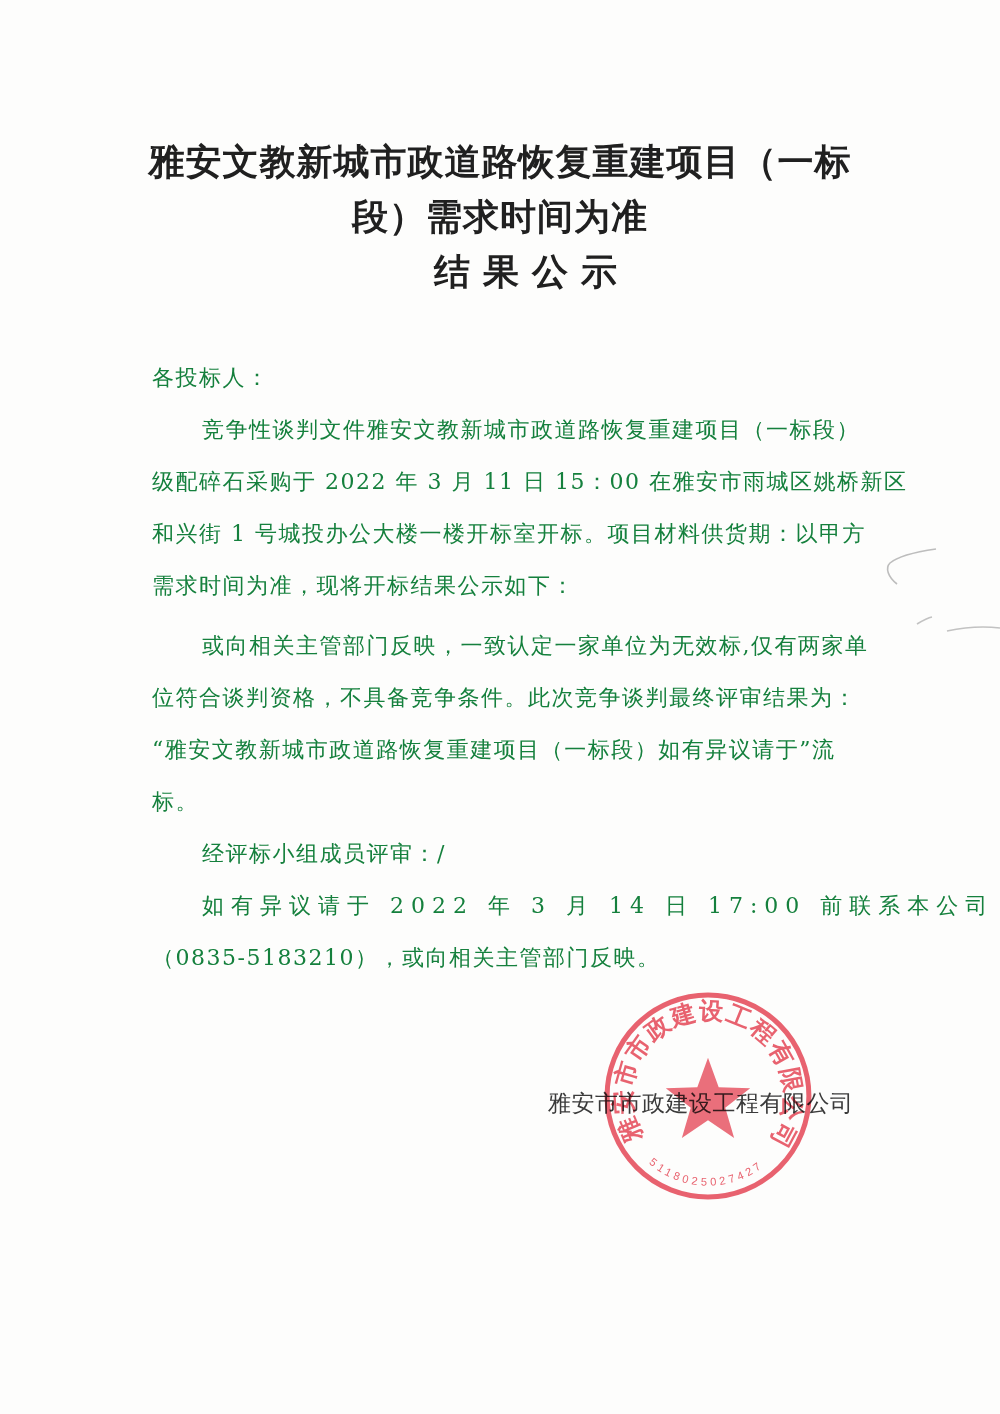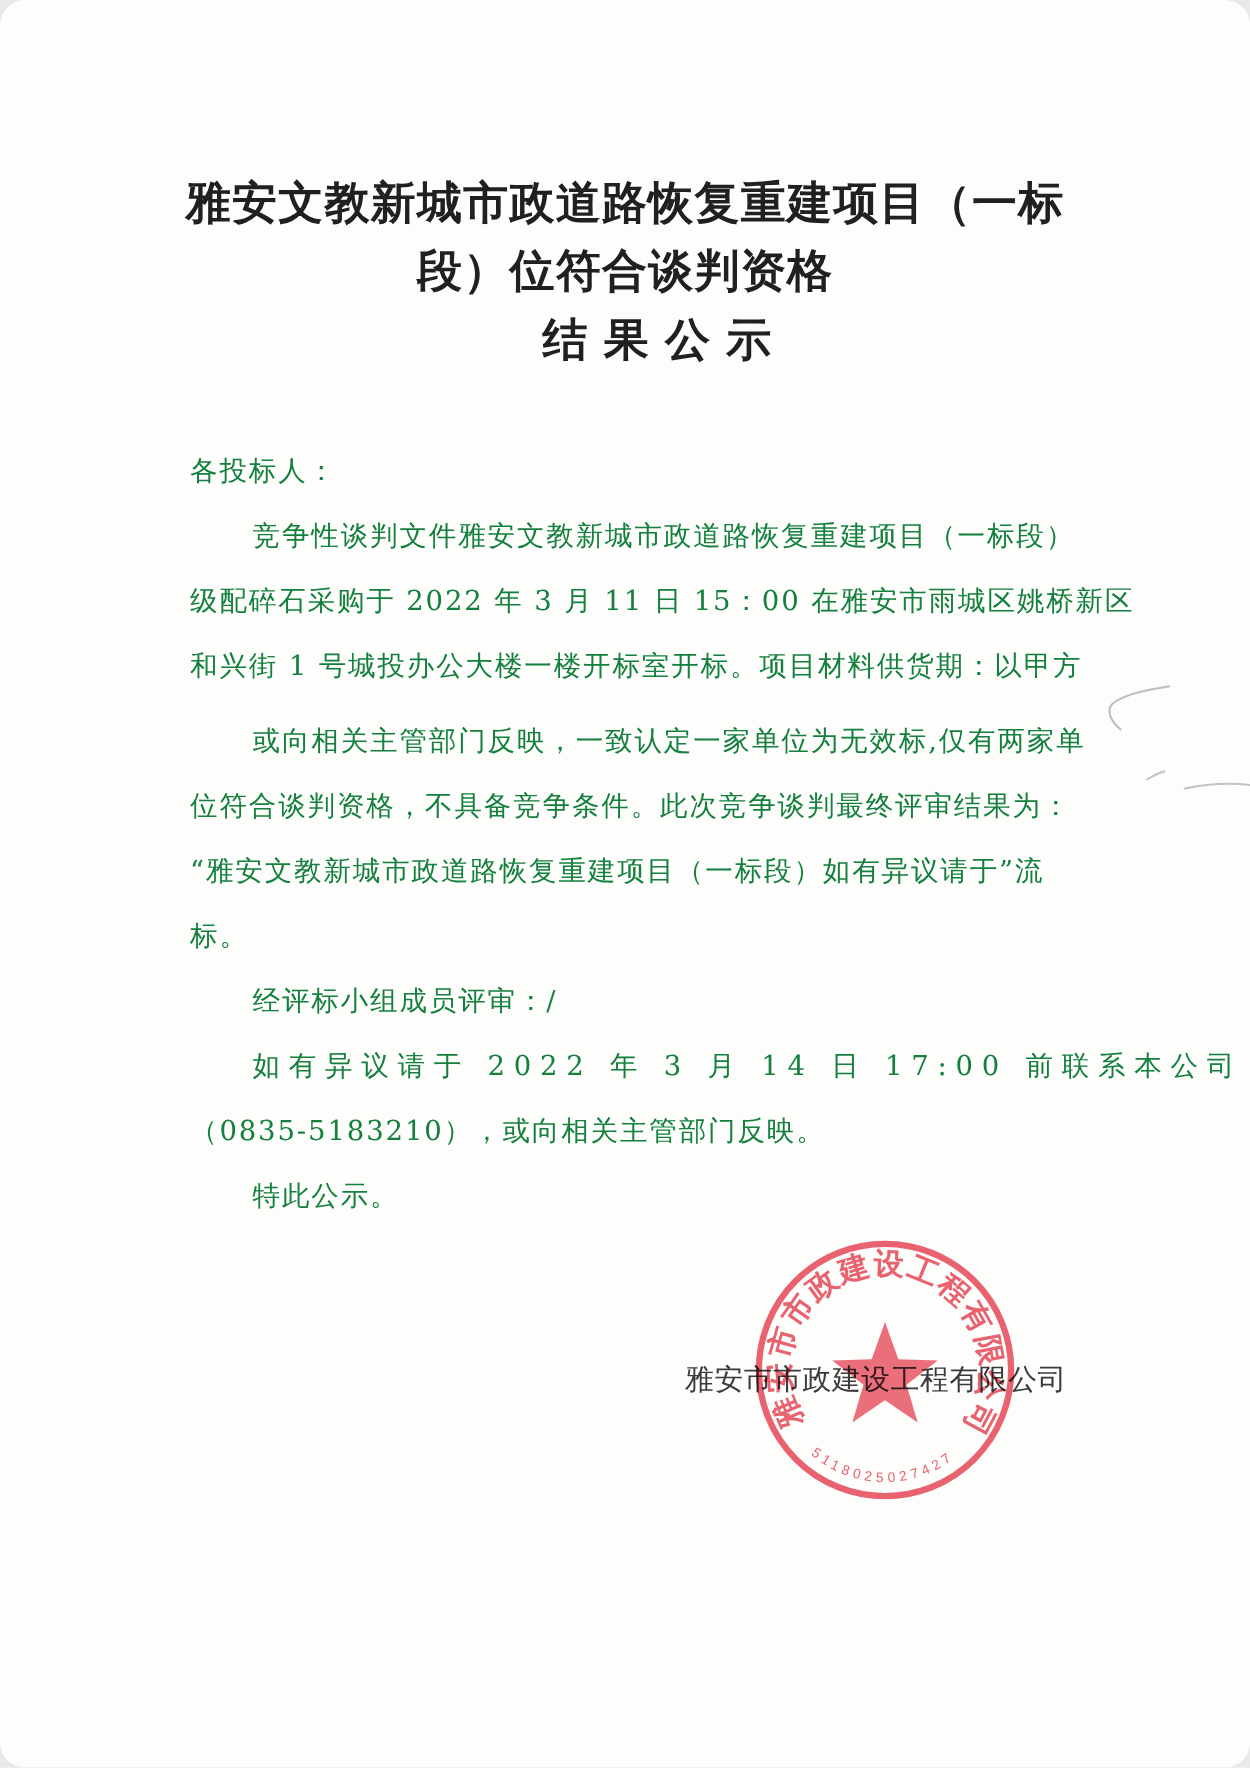--- a/index.html
+++ b/index.html
@@ -3,21 +3,20 @@
 <meta charset="utf-8">
 <style>
   html,body{margin:0;padding:0;background:#e9e9e9;}
   .page{
     position:relative;
     width:1000px;height:1414px;
     margin:0 auto;
     background:#fdfdfc;
     overflow:hidden;
     font-family:"DejaVu Serif","Liberation Serif",serif;
-    border-radius:20px;
   }
   
   .title{
     position:absolute;top:134px;left:0;right:0;
     text-align:center;
     font-family:"Liberation Sans","DejaVu Sans",sans-serif;
     font-weight:700;
     font-size:36px;
     color:#202020;
     letter-spacing:1px;
@@ -69,37 +68,37 @@
     pointer-events:none;
   }
 </style>
 </head>
 <body>
 
 <div class="page">
 
   <div class="title">
     <div class="title-line">雅安文教新城市政道路恢复重建项目（一标</div>
-    <div class="title-line">段）位符合谈判资格</div>
+    <div class="title-line">段）需求时间为准</div>
     <div class="title-line spread">结果公示</div>
   </div>
 
   <div class="body-text">
     <div class="body-line">各投标人：</div>
     <div class="body-line indent">竞争性谈判文件雅安文教新城市政道路恢复重建项目（一标段）</div>
     <div class="body-line">级配碎石采购于 2022 年 3 月 11 日 15：00 在雅安市雨城区姚桥新区</div>
     <div class="body-line">和兴街 1 号城投办公大楼一楼开标室开标。项目材料供货期：以甲方</div>
+    <div class="body-line">需求时间为准，现将开标结果公示如下：</div>
     <div class="body-line indent para-gap">或向相关主管部门反映，一致认定一家单位为无效标,仅有两家单</div>
     <div class="body-line">位符合谈判资格，不具备竞争条件。此次竞争谈判最终评审结果为：</div>
     <div class="body-line">“雅安文教新城市政道路恢复重建项目（一标段）如有异议请于”流</div>
     <div class="body-line">标。</div>
     <div class="body-line indent">经评标小组成员评审：/</div>
     <div class="body-line indent wide">如有异议请于 2022 年 3 月 14 日 17:00 前联系本公司</div>
     <div class="body-line">（0835-5183210），或向相关主管部门反映。</div>
-    <div class="body-line indent">特此公示。</div>
   </div>
 
   <div class="sig-company">雅安市市政建设工程有限公司</div>
 
   <svg class="stamp" viewBox="0 0 220 220" aria-hidden="true">
     <defs>
       <path id="ringPath" d="M 47.7 153.6 A 76 76 0 1 1 172.3 153.6" fill="none"></path>
       <path id="serialPath" d="M 47.1 172.9 A 89 89 0 0 0 172.9 172.9" fill="none"></path>
     </defs>
     <circle cx="110" cy="110" r="100" fill="none" stroke="#e74c5b" stroke-width="5"></circle>

